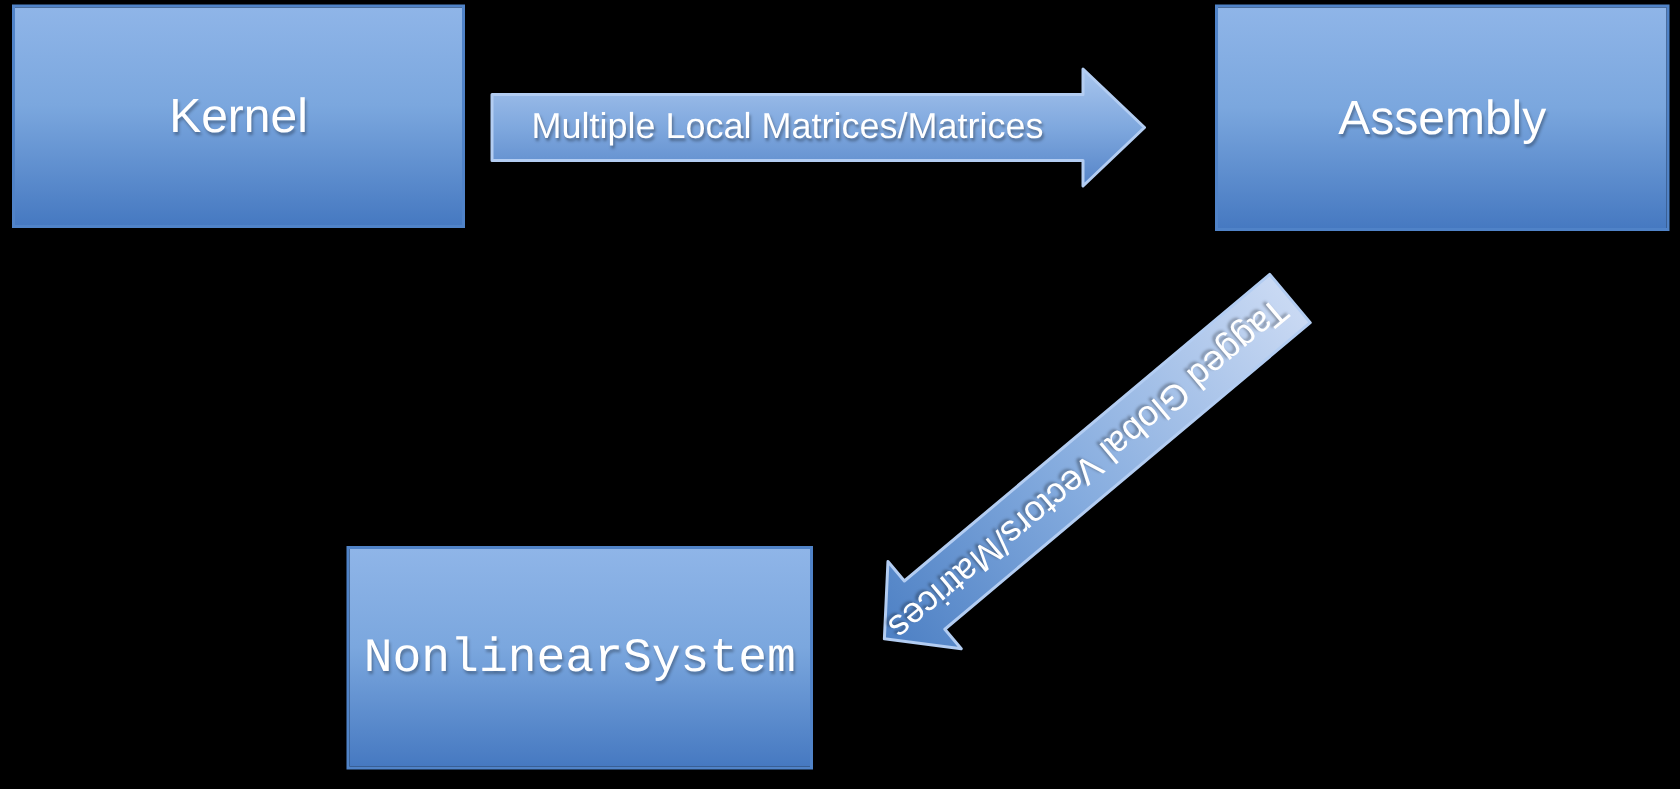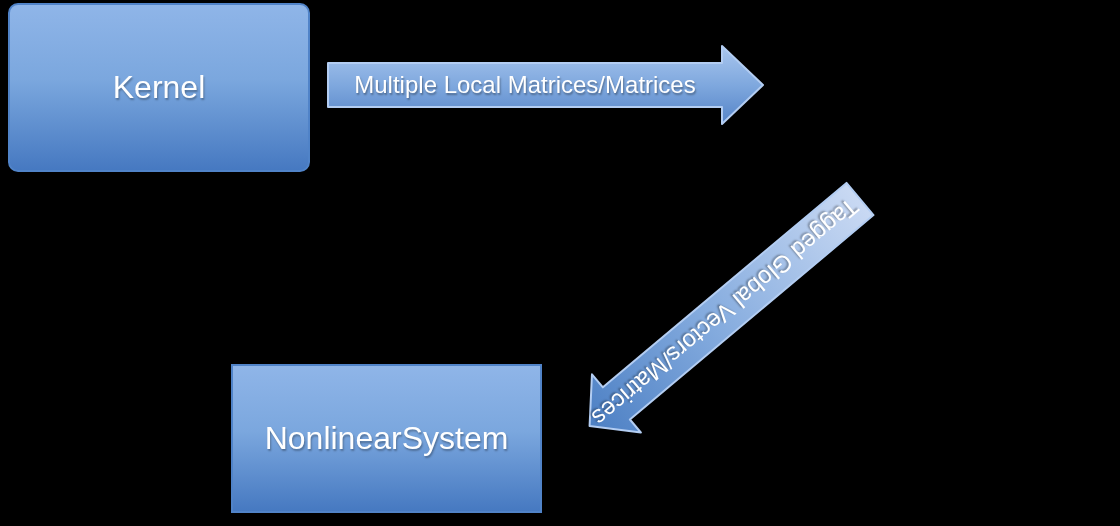--- a/index.html
+++ b/index.html
@@ -16,23 +16,23 @@
     position: absolute;
     display: flex; align-items: center; justify-content: center;
     background: linear-gradient(180deg, #8fb5e8 0%, #7ba7de 45%, #4679c1 100%);
     border: 2px solid #5083c8;
     box-shadow: 2px 3px 6px rgba(0,0,0,0.65);
     color: #ffffff;
     font-size: 32px;
     text-shadow: 1px 2px 2px rgba(0,0,0,0.30);
     box-sizing: border-box;
   }
-  #node-kernel        { left: 8px;   top: 3px;   width: 302px; height: 169px; border-radius: 10px; }
+  #node-kernel        { left: 8px;   top: 3px;   width: 302px; height: 149px; }
   #node-assembly      { left: 810px; top: 3px;   width: 303px; height: 151px; }
-  #node-nonlinear     { left: 231px; top: 364px; width: 311px; height: 149px; }
+  #node-nonlinear     { left: 231px; top: 364px; width: 311px; height: 149px; font-family: Liberation Mono, monospace; }
 
   .edge-svg {
     position: absolute; left: 0; top: 0;
   }
   .edge-label {
     position: absolute;
     color: #ffffff;
     white-space: nowrap;
     text-shadow: 1px 2px 2px rgba(0,0,0,0.35);
     pointer-events: none;
@@ -79,18 +79,21 @@
   </div>
 
   <div class="edge-label" id="edge-label-diagonal">
     <span>Tagged Global Vectors/Matrices</span>
   </div>
 
   <div class="node" id="node-kernel">
     <span>Kernel</span>
   </div>
 
+  <div class="node" id="node-assembly">
+    <span>Assembly</span>
+  </div>
 
   <div class="node" id="node-nonlinear">
     <span>NonlinearSystem</span>
   </div>
 
 </div>
 
 </body></html>

